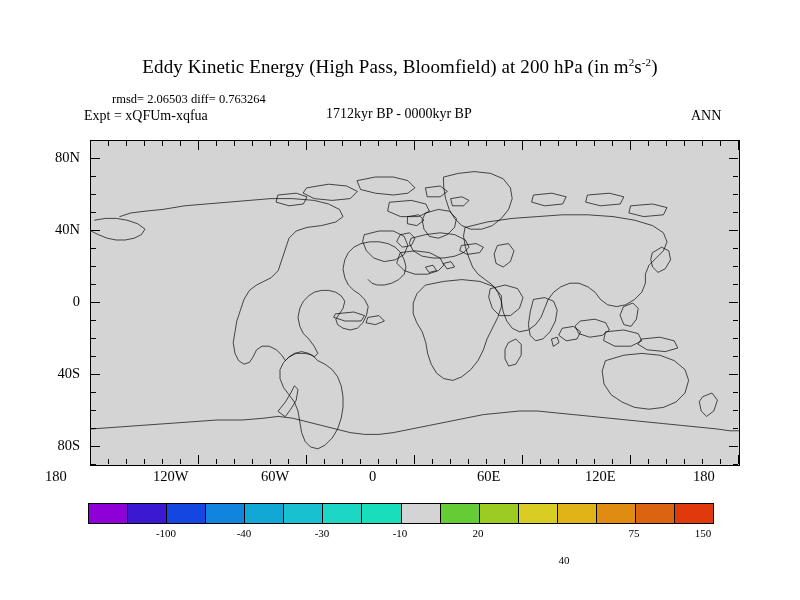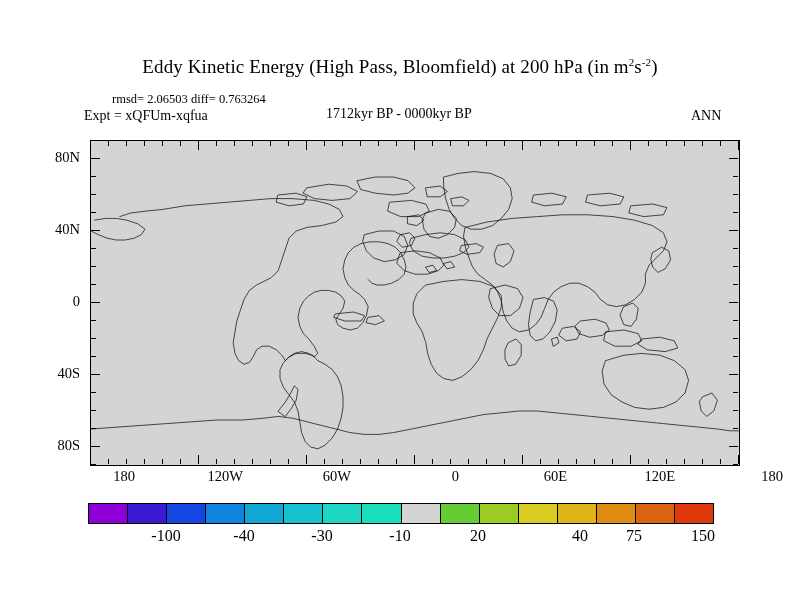--- a/index.html
+++ b/index.html
@@ -22,31 +22,31 @@
   #dither{position:absolute;left:0;top:0;width:648px;height:324px;
           opacity:.5;pointer-events:none;
           background-image:radial-gradient(#cacaca .55px,transparent .6px);
           background-size:4px 4px;}
 
   
   .tk{position:absolute;background:#000;}
   .tk.v{width:1px;}
   .tk.h{height:1px;}
 
-  .xlab{position:absolute;top:468px;font-size:14.5px;text-align:right;
+  .xlab{position:absolute;top:468px;font-size:14.5px;text-align:left;
         width:90px;margin-left:-45px;}
   .ylab{position:absolute;font-size:14.5px;text-align:right;width:70px;
         margin-top:-9px;left:10px;}
 
   
   #cbar{position:absolute;left:88px;top:503px;width:624px;height:19px;
         border:1px solid #000;display:flex;box-sizing:content-box;}
   #cbar div{flex:1 1 0;height:100%;border-right:1px solid #000;box-sizing:border-box;}
   #cbar div:last-child{border-right:none;}
-  .clab{position:absolute;top:527px;font-size:16px;text-align:center;
+  .clab{position:absolute;top:527px;font-size:11px;text-align:center;
         width:80px;margin-left:-40px;}
 </style>
 </head>
 <body>
 
 <div id="title">
   <span>Eddy Kinetic Energy (High Pass, Bloomfield) at 200 hPa (in m</span><sup>2</sup><span>s</span><sup>-2</sup><span>)</span>
 </div>
 
 <div id="rmsd">rmsd= 2.06503 diff= 0.763264</div>
@@ -294,21 +294,21 @@
     <div style="background: rgb(224, 140, 18);"></div>
     <div style="background: rgb(219, 100, 16);"></div>
     <div style="background: rgb(224, 58, 12);"></div>
   </div>
 <div id="cbar-labels">
     <div class="clab" style="left: 166px;">-100</div>
     <div class="clab" style="left: 244px;">-40</div>
     <div class="clab" style="left: 322px;">-30</div>
     <div class="clab" style="left: 400px;">-10</div>
     <div class="clab" style="left: 478px;">20</div>
-    <div class="clab" style="left: 580px;">40</div>
+    <div class="clab" style="left: 564px; margin-top: 27px;">40</div>
     <div class="clab" style="left: 634px;">75</div>
     <div class="clab" style="left: 703px; text-align: center;">150</div>
   </div>
 
 <div class="xlab" style="left: 90px;">180</div>
 <div class="xlab" style="left: 198px;">120W</div>
 <div class="xlab" style="left: 306px;">60W</div>
 <div class="xlab" style="left: 414px;">0</div>
 <div class="xlab" style="left: 522px;">60E</div>
 <div class="xlab" style="left: 630px;">120E</div>

